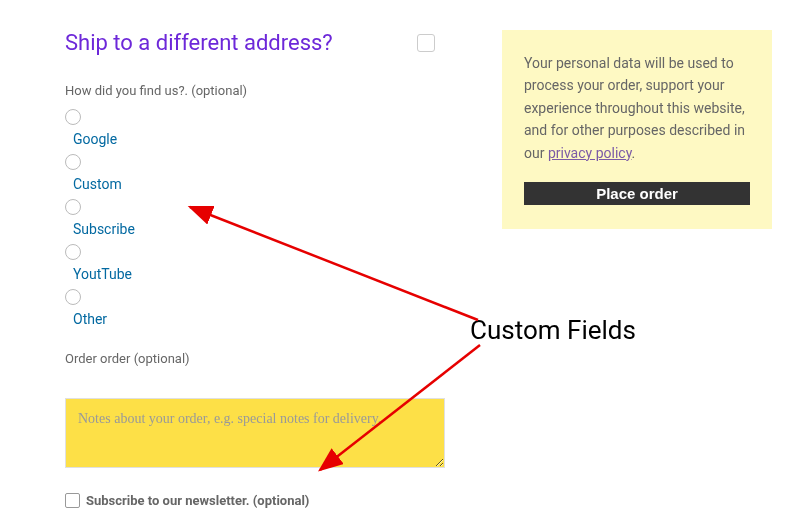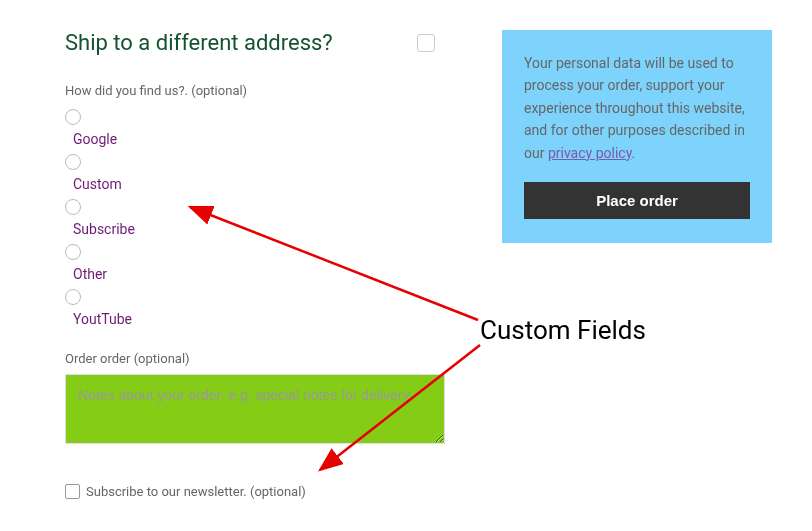--- a/index.html
+++ b/index.html
@@ -28,21 +28,21 @@
   }
   .ship-row {
     display: flex;
     justify-content: space-between;
     align-items: center;
     margin-bottom: 28px;
   }
   .ship-title {
     font-size: 22px;
     font-weight: 400;
-    color: #14532d;
+    color: #6d28d9;
     margin: 0;
   }
   .ship-check {
     width: 18px;
     height: 18px;
     border: 1px solid #ccc;
     border-radius: 3px;
     background: #fff;
     cursor: pointer;
     margin-right: 10px;
@@ -65,77 +65,79 @@
     border: 1px solid #bbb;
     border-radius: 50%;
     background: #fff;
     display: inline-block;
     vertical-align: middle;
     cursor: pointer;
   }
   .radio-label {
     display: block;
     font-size: 14px;
-    color: #701a75;
+    color: #0369a1;
     margin: 6px 0 2px 8px;
   }
   .textarea-field {
     width: 100%;
     height: 70px;
-    background: #84cc16;
+    background: #fde047;
     border: 1px solid #e0e0e0;
     padding: 12px;
     font-size: 14px;
     color: #333;
-    font-family: Liberation Sans, sans-serif;
+    font-family: Liberation Serif, serif;
     resize: both;
+    margin-top: 24px;
   }
   .textarea-field::placeholder {
     color: #999;
   }
   .subscribe-row {
-    margin-top: 36px;
+    margin-top: 21px;
     display: flex;
     align-items: center;
     gap: 6px;
+    font-weight: bold;
   }
   .subscribe-check {
     width: 15px;
     height: 15px;
     border: 1px solid #999;
     border-radius: 2px;
     background: #fff;
     cursor: pointer;
     flex-shrink: 0;
   }
   .subscribe-label {
     font-size: 13px;
     color: #666;
   }
   .privacy-box {
-    background: #7dd3fc;
+    background: #fef9c3;
     padding: 22px 22px 24px 22px;
   }
   .privacy-text {
     font-size: 14px;
     color: #666;
     line-height: 1.6;
     margin: 0 0 18px 0;
   }
   .privacy-link {
     color: #7b5aa6;
     text-decoration: underline;
     cursor: pointer;
   }
   .place-order-btn {
     width: 100%;
     background: #333;
     color: #fff;
     border: none;
-    padding: 10px;
+    padding: 3px;
     font-size: 15px;
     font-weight: 600;
     cursor: pointer;
   }
   .annotation-label {
     position: absolute;
     font-size: 26px;
     color: #000;
     font-weight: 400;
   }
@@ -163,25 +165,25 @@
       <div class="radio-item">
         <span class="radio-circle"></span>
         <span class="radio-label">Custom</span>
       </div>
       <div class="radio-item">
         <span class="radio-circle"></span>
         <span class="radio-label">Subscribe</span>
       </div>
       <div class="radio-item">
         <span class="radio-circle"></span>
+        <span class="radio-label">YoutTube</span>
+      </div>
+      <div class="radio-item">
+        <span class="radio-circle"></span>
         <span class="radio-label">Other</span>
-      </div>
-      <div class="radio-item">
-        <span class="radio-circle"></span>
-        <span class="radio-label">YoutTube</span>
       </div>
     </div>
 
     <label class="field-label">Order order (optional)</label>
     <textarea class="textarea-field" placeholder="Notes about your order, e.g. special notes for delivery." style=""></textarea>
 
     <div class="subscribe-row">
       <div class="subscribe-check"></div>
       <span class="subscribe-label">Subscribe to our newsletter. (optional)</span>
     </div>
@@ -190,21 +192,21 @@
   <div class="right-col">
     <div class="privacy-box">
       <p class="privacy-text">
         <span>Your personal data will be used to process your order, support your experience throughout this website, and for other purposes described in our </span><a class="privacy-link">privacy policy</a><span>.</span>
       </p>
       <button class="place-order-btn">Place order</button>
     </div>
   </div>
 </div>
 
-<div class="annotation-label" style="left:480px; top:315px;">Custom Fields</div>
+<div class="annotation-label" style="left:470px; top:315px;">Custom Fields</div>
 
 <svg class="arrow-svg" style="left:0; top:0;" width="812" height="531">
   <defs>
     <marker id="arrowhead" markerWidth="10" markerHeight="8" refX="9" refY="4" orient="auto">
       <polygon points="0 0, 10 4, 0 8" fill="#e60000"></polygon>
     </marker>
   </defs>
   <line x1="478" y1="320" x2="190" y2="207" stroke="#e60000" stroke-width="2.5" marker-end="url(#arrowhead)"></line>
   <line x1="480" y1="345" x2="320" y2="470" stroke="#e60000" stroke-width="2.5" marker-end="url(#arrowhead)"></line>
 </svg>

